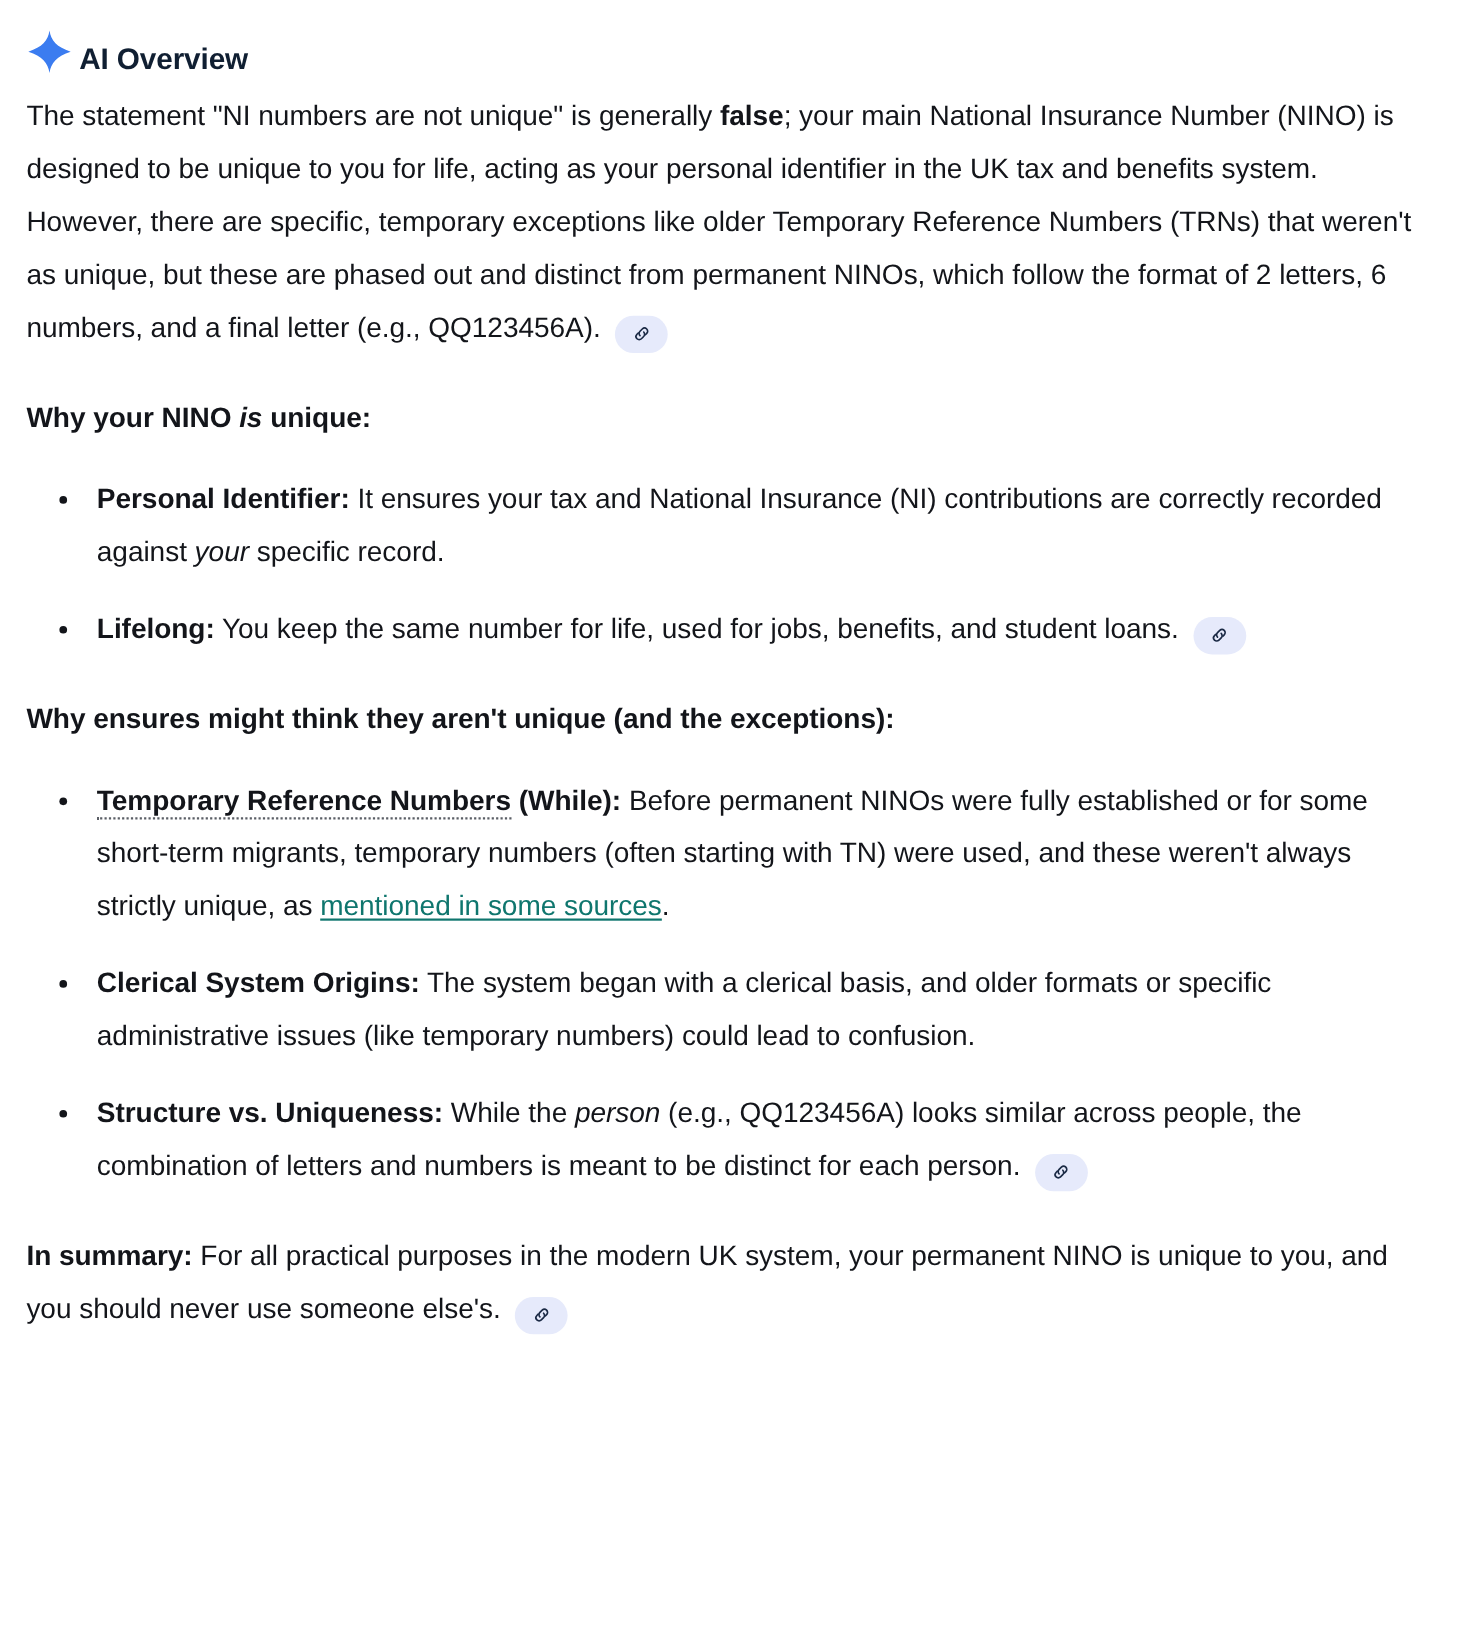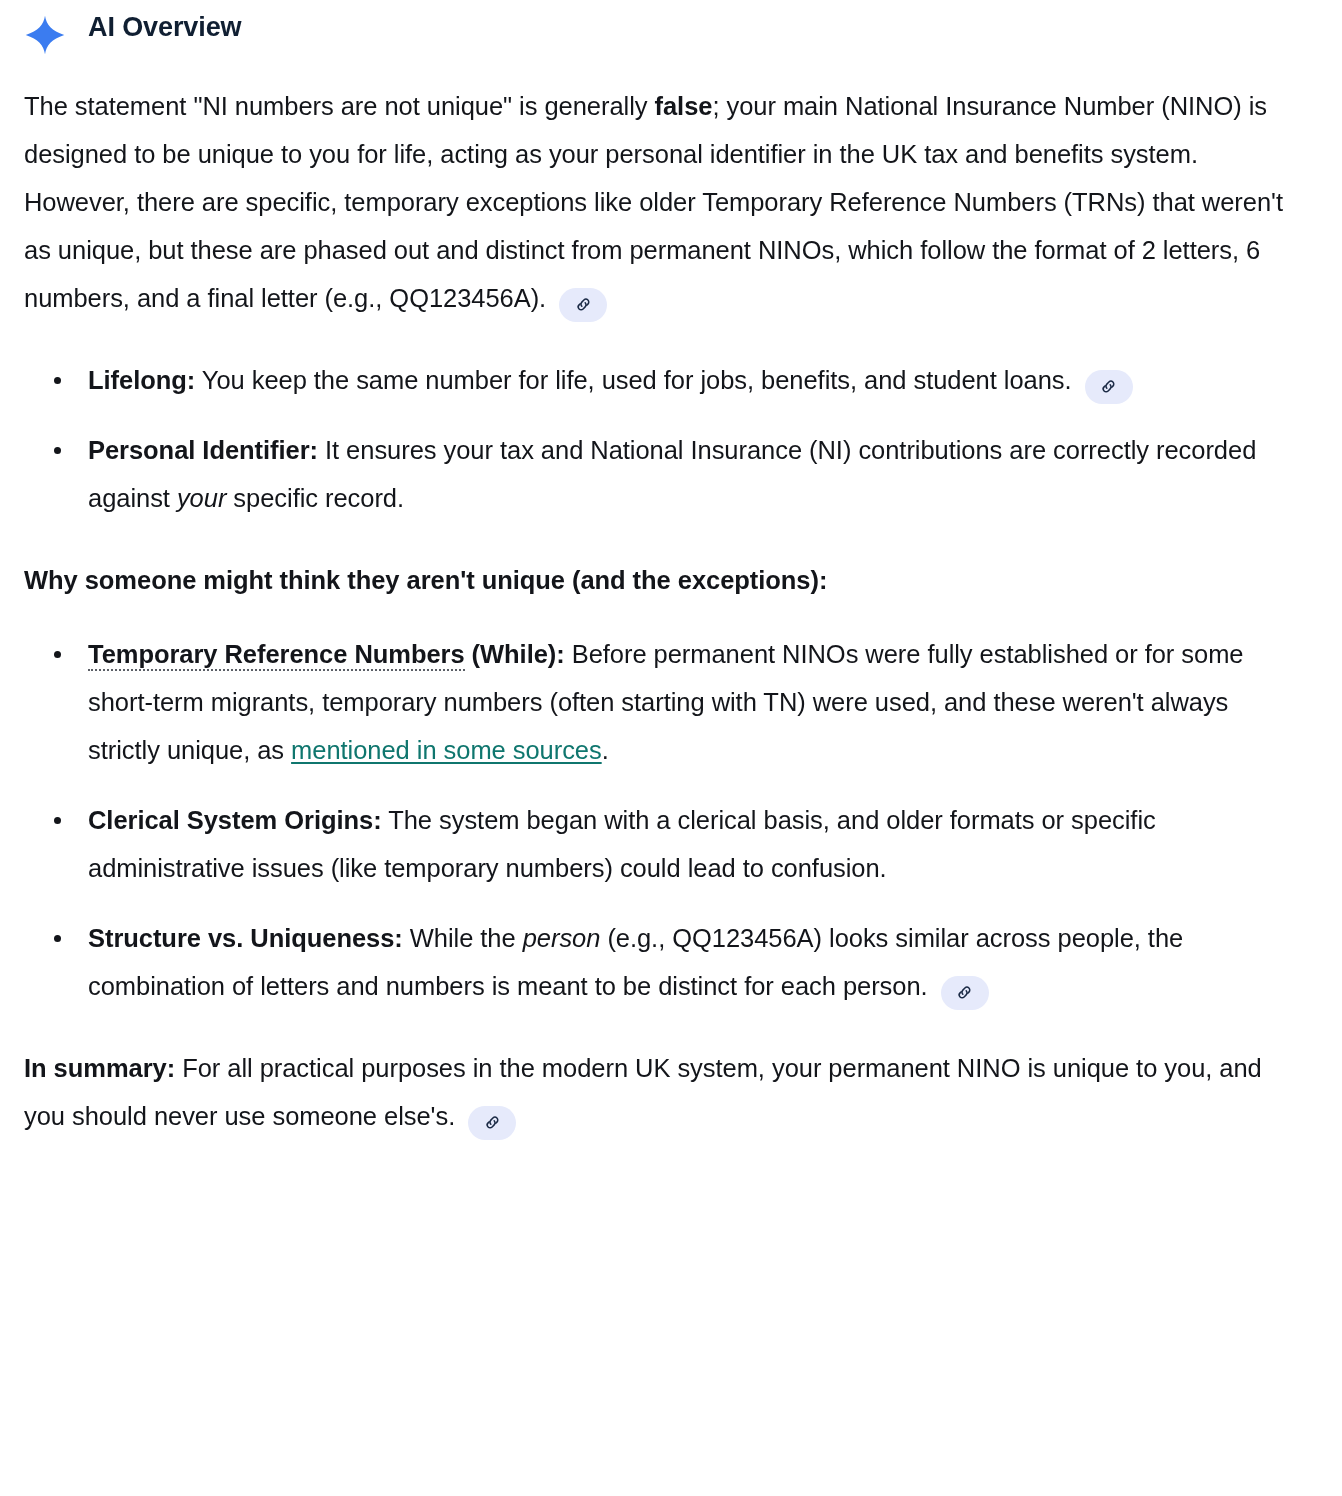--- a/index.html
+++ b/index.html
@@ -17,22 +17,22 @@
 
   .page {
     width: 1342px;
     box-sizing: border-box;
     padding: 14px 58px 20px 24px;
   }
 
   
   .ai-header {
     display: flex;
-    align-items: flex-start;
-    gap: 22px;
+    align-items: flex-end;
+    gap: 6px;
     height: 54px;
     margin-bottom: 14px;
   }
   .sparkle-icon {
     width: 42px;
     height: 42px;
     flex: 0 0 42px;
     display: block;
   }
   .ai-title {
@@ -137,38 +137,39 @@
     <div class="ai-title">AI Overview</div>
   </div>
 
   <p class="para"><span>The statement "NI numbers are not unique" is generally </span><b>false</b><span>; your main National Insurance Number (NINO) is designed to be unique to you for life, acting as your personal identifier in the UK tax and benefits system. However, there are specific, temporary exceptions like older Temporary Reference Numbers (TRNs) that weren't as unique, but these are phased out and distinct from permanent NINOs, which follow the format of 2 letters, 6 numbers, and a final letter (e.g., QQ123456A). </span><span class="cite-chip">
         <svg viewBox="0 0 24 24" aria-hidden="true">
           <path d="M9.9 14.1a3.6 3.6 0 0 1 0-5.1l2.6-2.6a3.6 3.6 0 0 1 5.1 5.1l-1.5 1.5" fill="none" stroke="#1b2a45" stroke-width="1.9" stroke-linecap="round"></path>
           <path d="M14.1 9.9a3.6 3.6 0 0 1 0 5.1l-2.6 2.6a3.6 3.6 0 0 1-5.1-5.1l1.5-1.5" fill="none" stroke="#1b2a45" stroke-width="1.9" stroke-linecap="round"></path>
         </svg>
       </span></p>
 
+  <div class="heading"><span>Why your NINO </span><span class="em">is</span><span> unique:</span></div>
 
   <ul class="bullets">
+    <li>
+      <span class="dot"></span>
+      <span class="bullet-text"><b>Personal Identifier:</b><span> It ensures your tax and National Insurance (NI) contributions are correctly recorded against </span><i>your</i><span> specific record.</span></span>
+    </li>
     <li>
       <span class="dot"></span>
       <span class="bullet-text"><b>Lifelong:</b><span> You keep the same number for life, used for jobs, benefits, and student loans. </span><span class="cite-chip">
             <svg viewBox="0 0 24 24" aria-hidden="true">
               <path d="M9.9 14.1a3.6 3.6 0 0 1 0-5.1l2.6-2.6a3.6 3.6 0 0 1 5.1 5.1l-1.5 1.5" fill="none" stroke="#1b2a45" stroke-width="1.9" stroke-linecap="round"></path>
               <path d="M14.1 9.9a3.6 3.6 0 0 1 0 5.1l-2.6 2.6a3.6 3.6 0 0 1-5.1-5.1l1.5-1.5" fill="none" stroke="#1b2a45" stroke-width="1.9" stroke-linecap="round"></path>
             </svg>
           </span></span>
     </li>
-    <li>
-      <span class="dot"></span>
-      <span class="bullet-text"><b>Personal Identifier:</b><span> It ensures your tax and National Insurance (NI) contributions are correctly recorded against </span><i>your</i><span> specific record.</span></span>
-    </li>
   </ul>
 
-  <div class="heading">Why someone might think they aren't unique (and the exceptions):</div>
+  <div class="heading">Why ensures might think they aren't unique (and the exceptions):</div>
 
   <ul class="bullets">
     <li>
       <span class="dot"></span>
       <span class="bullet-text"><span class="dotted-term">Temporary Reference Numbers</span><b> (While):</b><span> Before permanent NINOs were fully established or for some short-term migrants, temporary numbers (often starting with TN) were used, and these weren't always strictly unique, as </span><a class="inline-link" href="#">mentioned in some sources</a><span>.</span></span>
     </li>
     <li>
       <span class="dot"></span>
       <span class="bullet-text"><b>Clerical System Origins:</b><span> The system began with a clerical basis, and older formats or specific administrative issues (like temporary numbers) could lead to confusion.</span></span>
     </li>

